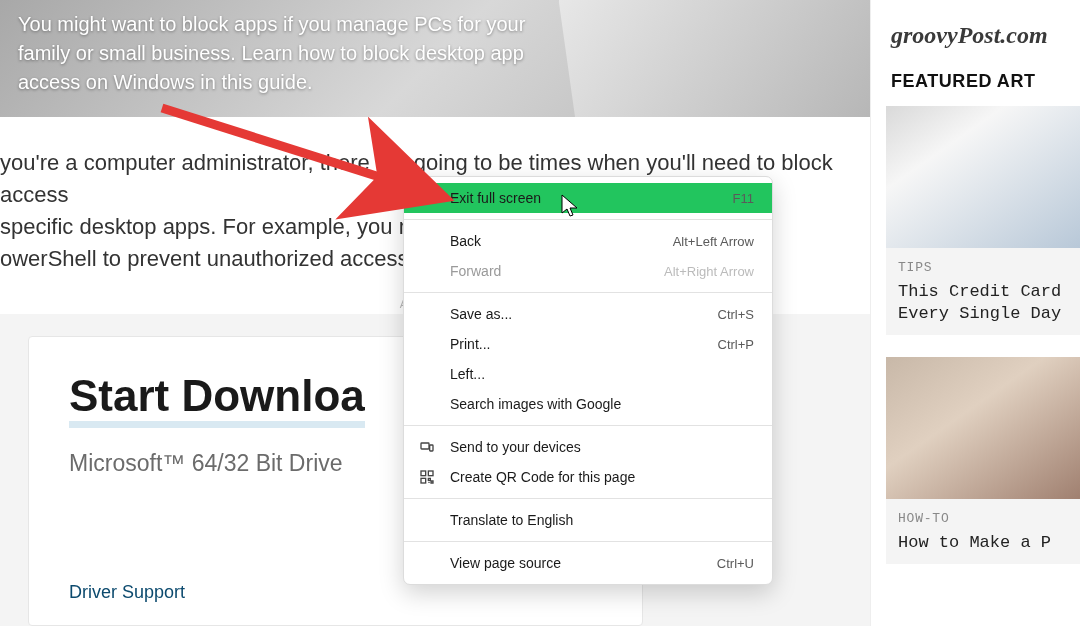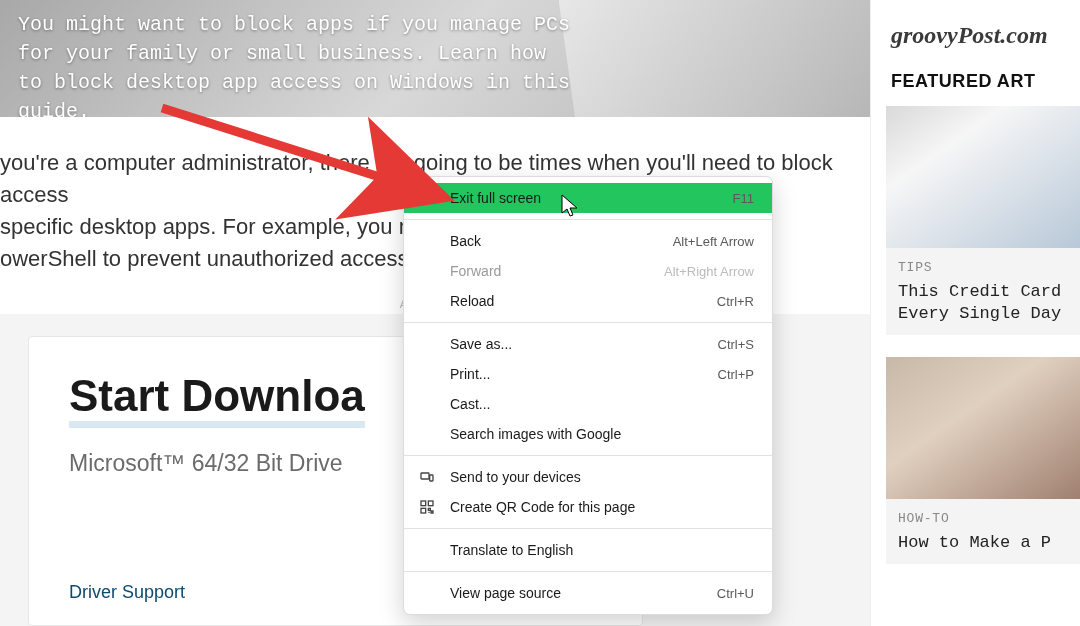--- a/index.html
+++ b/index.html
@@ -31,21 +31,20 @@
     }
     .hero-text {
       position: absolute;
       left: 18px;
       top: 10px;
       color: #fff;
       font-size: 20px;
       line-height: 1.45;
       max-width: 560px;
       text-shadow: 0 1px 3px rgba(0,0,0,0.4);
-      font-family: Liberation Mono, monospace;
     }
     .main-row {
       display: flex;
     }
     .left-col {
       width: 870px;
     }
     .article-text {
       padding: 30px 0 14px 0;
       font-size: 22px;
@@ -268,35 +267,31 @@
     </div>
     <div class="ctx-sep"></div>
     <div class="ctx-item">
       <span class="ctx-label">Back</span>
       <span class="ctx-shortcut">Alt+Left Arrow</span>
     </div>
     <div class="ctx-item disabled">
       <span class="ctx-label">Forward</span>
       <span class="ctx-shortcut">Alt+Right Arrow</span>
     </div>
-    <div class="ctx-item">
-      <span class="ctx-label">Reload</span>
-      <span class="ctx-shortcut">Ctrl+R</span>
-    </div>
     <div class="ctx-sep"></div>
     <div class="ctx-item">
       <span class="ctx-label">Save as...</span>
       <span class="ctx-shortcut">Ctrl+S</span>
     </div>
     <div class="ctx-item">
       <span class="ctx-label">Print...</span>
       <span class="ctx-shortcut">Ctrl+P</span>
     </div>
     <div class="ctx-item">
-      <span class="ctx-label">Cast...</span>
+      <span class="ctx-label">Left...</span>
     </div>
     <div class="ctx-item">
       <span class="ctx-label">Search images with Google</span>
     </div>
     <div class="ctx-sep"></div>
     <div class="ctx-item">
       <span class="ctx-icon">
         <svg viewBox="0 0 24 24" fill="none" stroke="currentColor" stroke-width="2">
           <rect x="3" y="6" width="12" height="9" rx="1"></rect>
           <rect x="16" y="9" width="5" height="9" rx="1"></rect>

